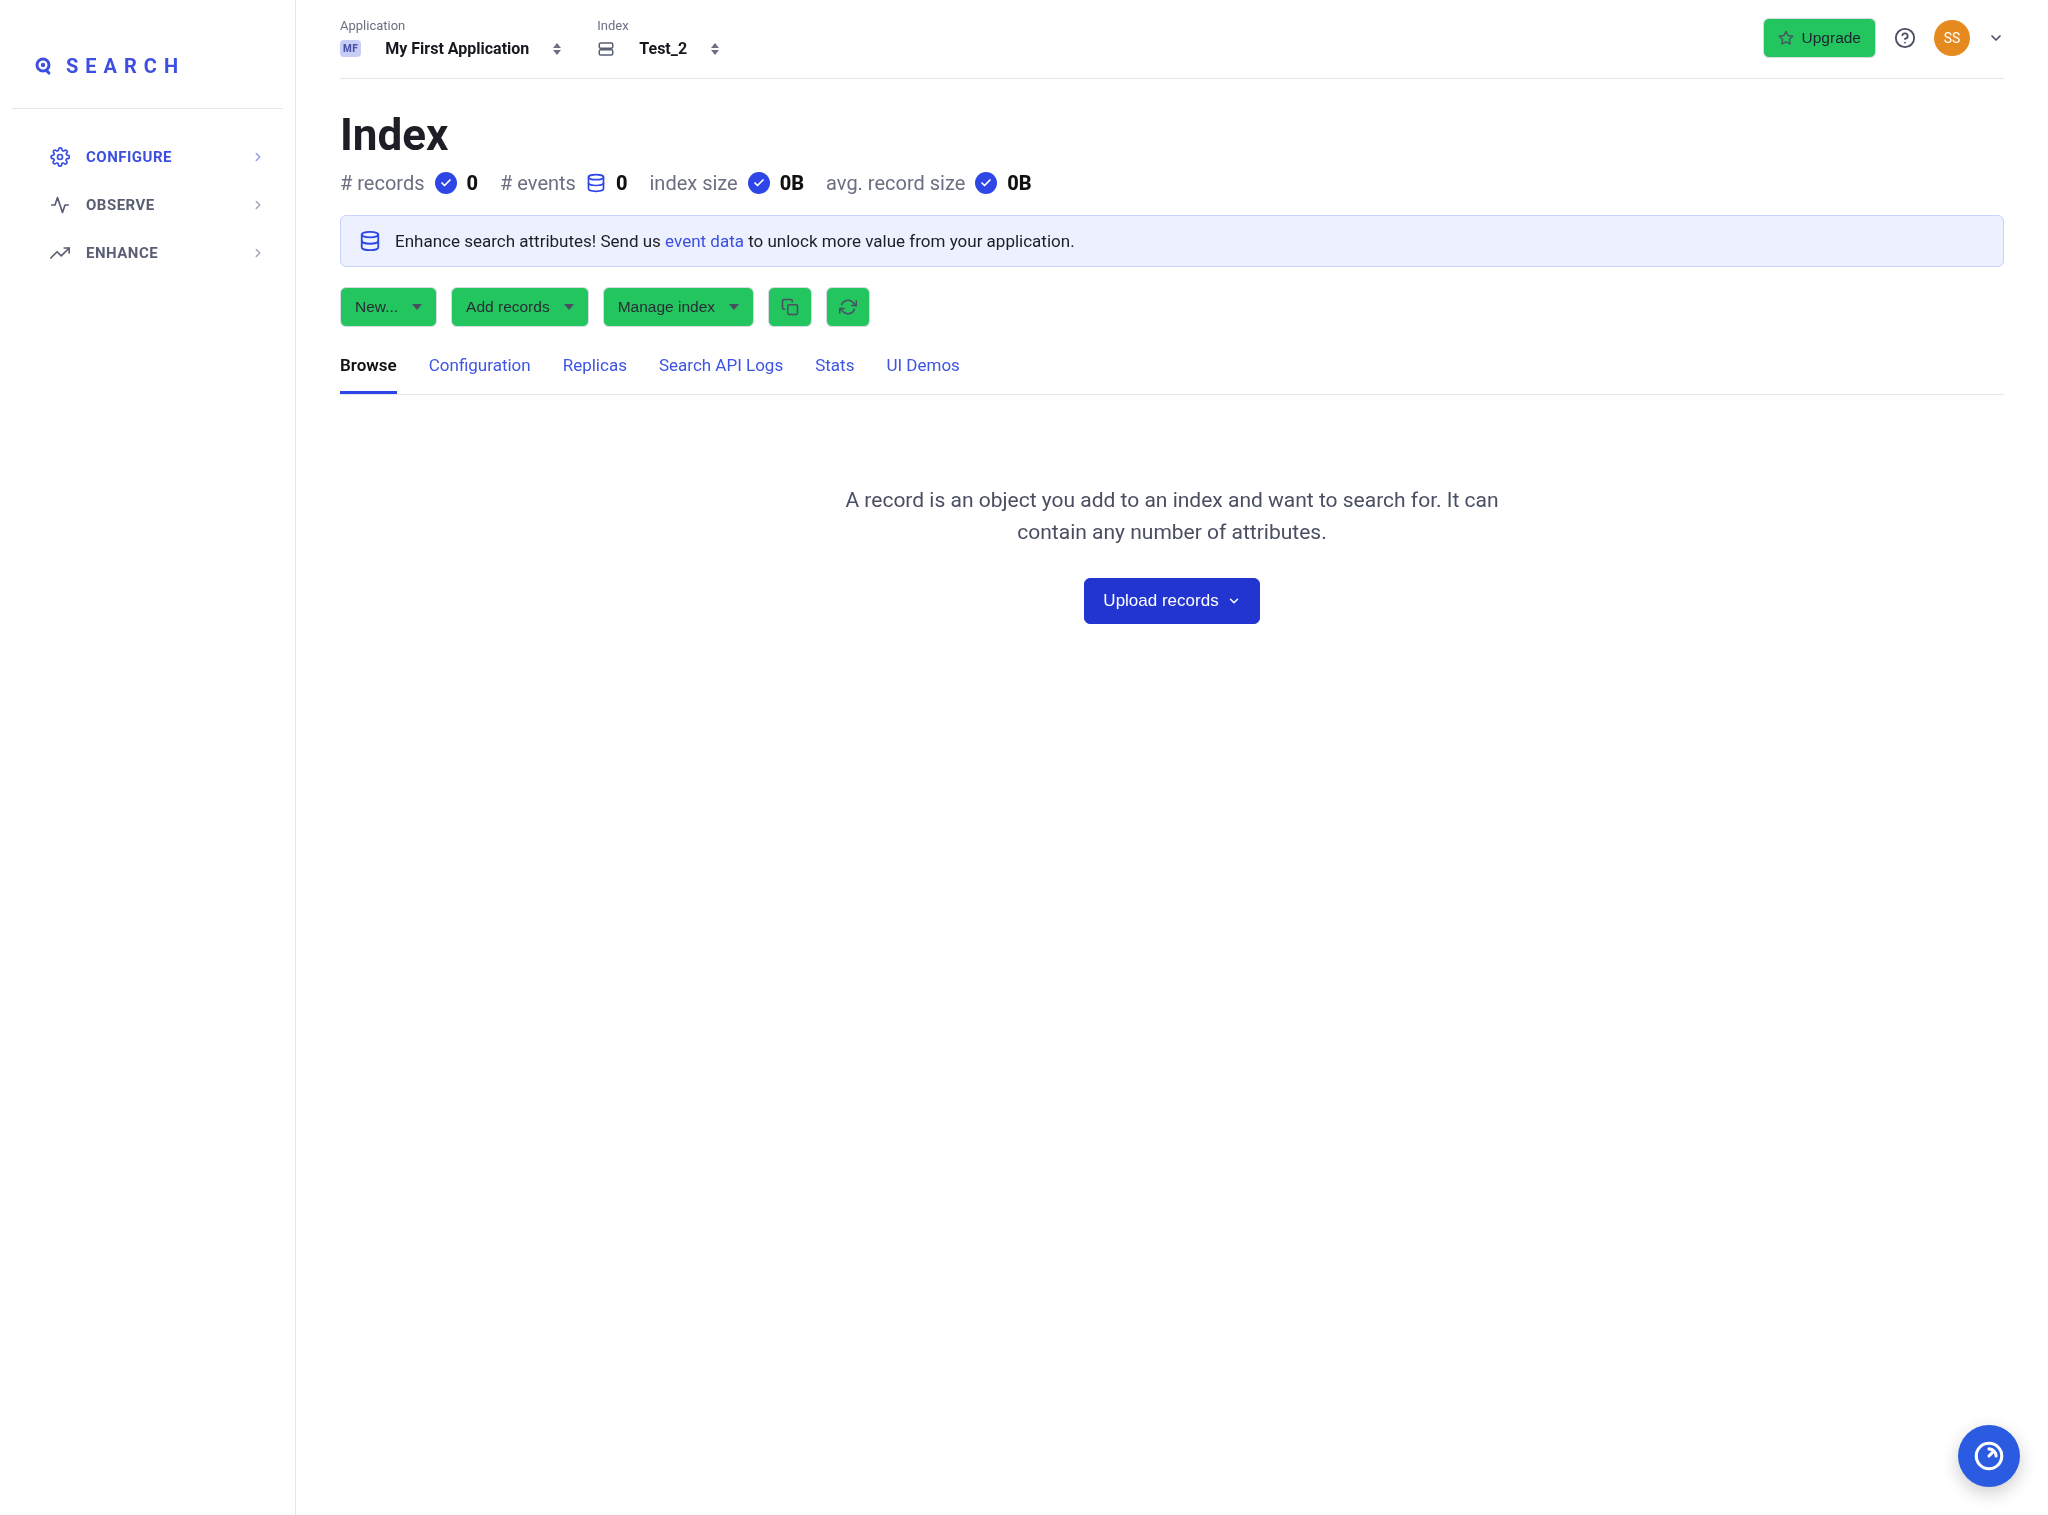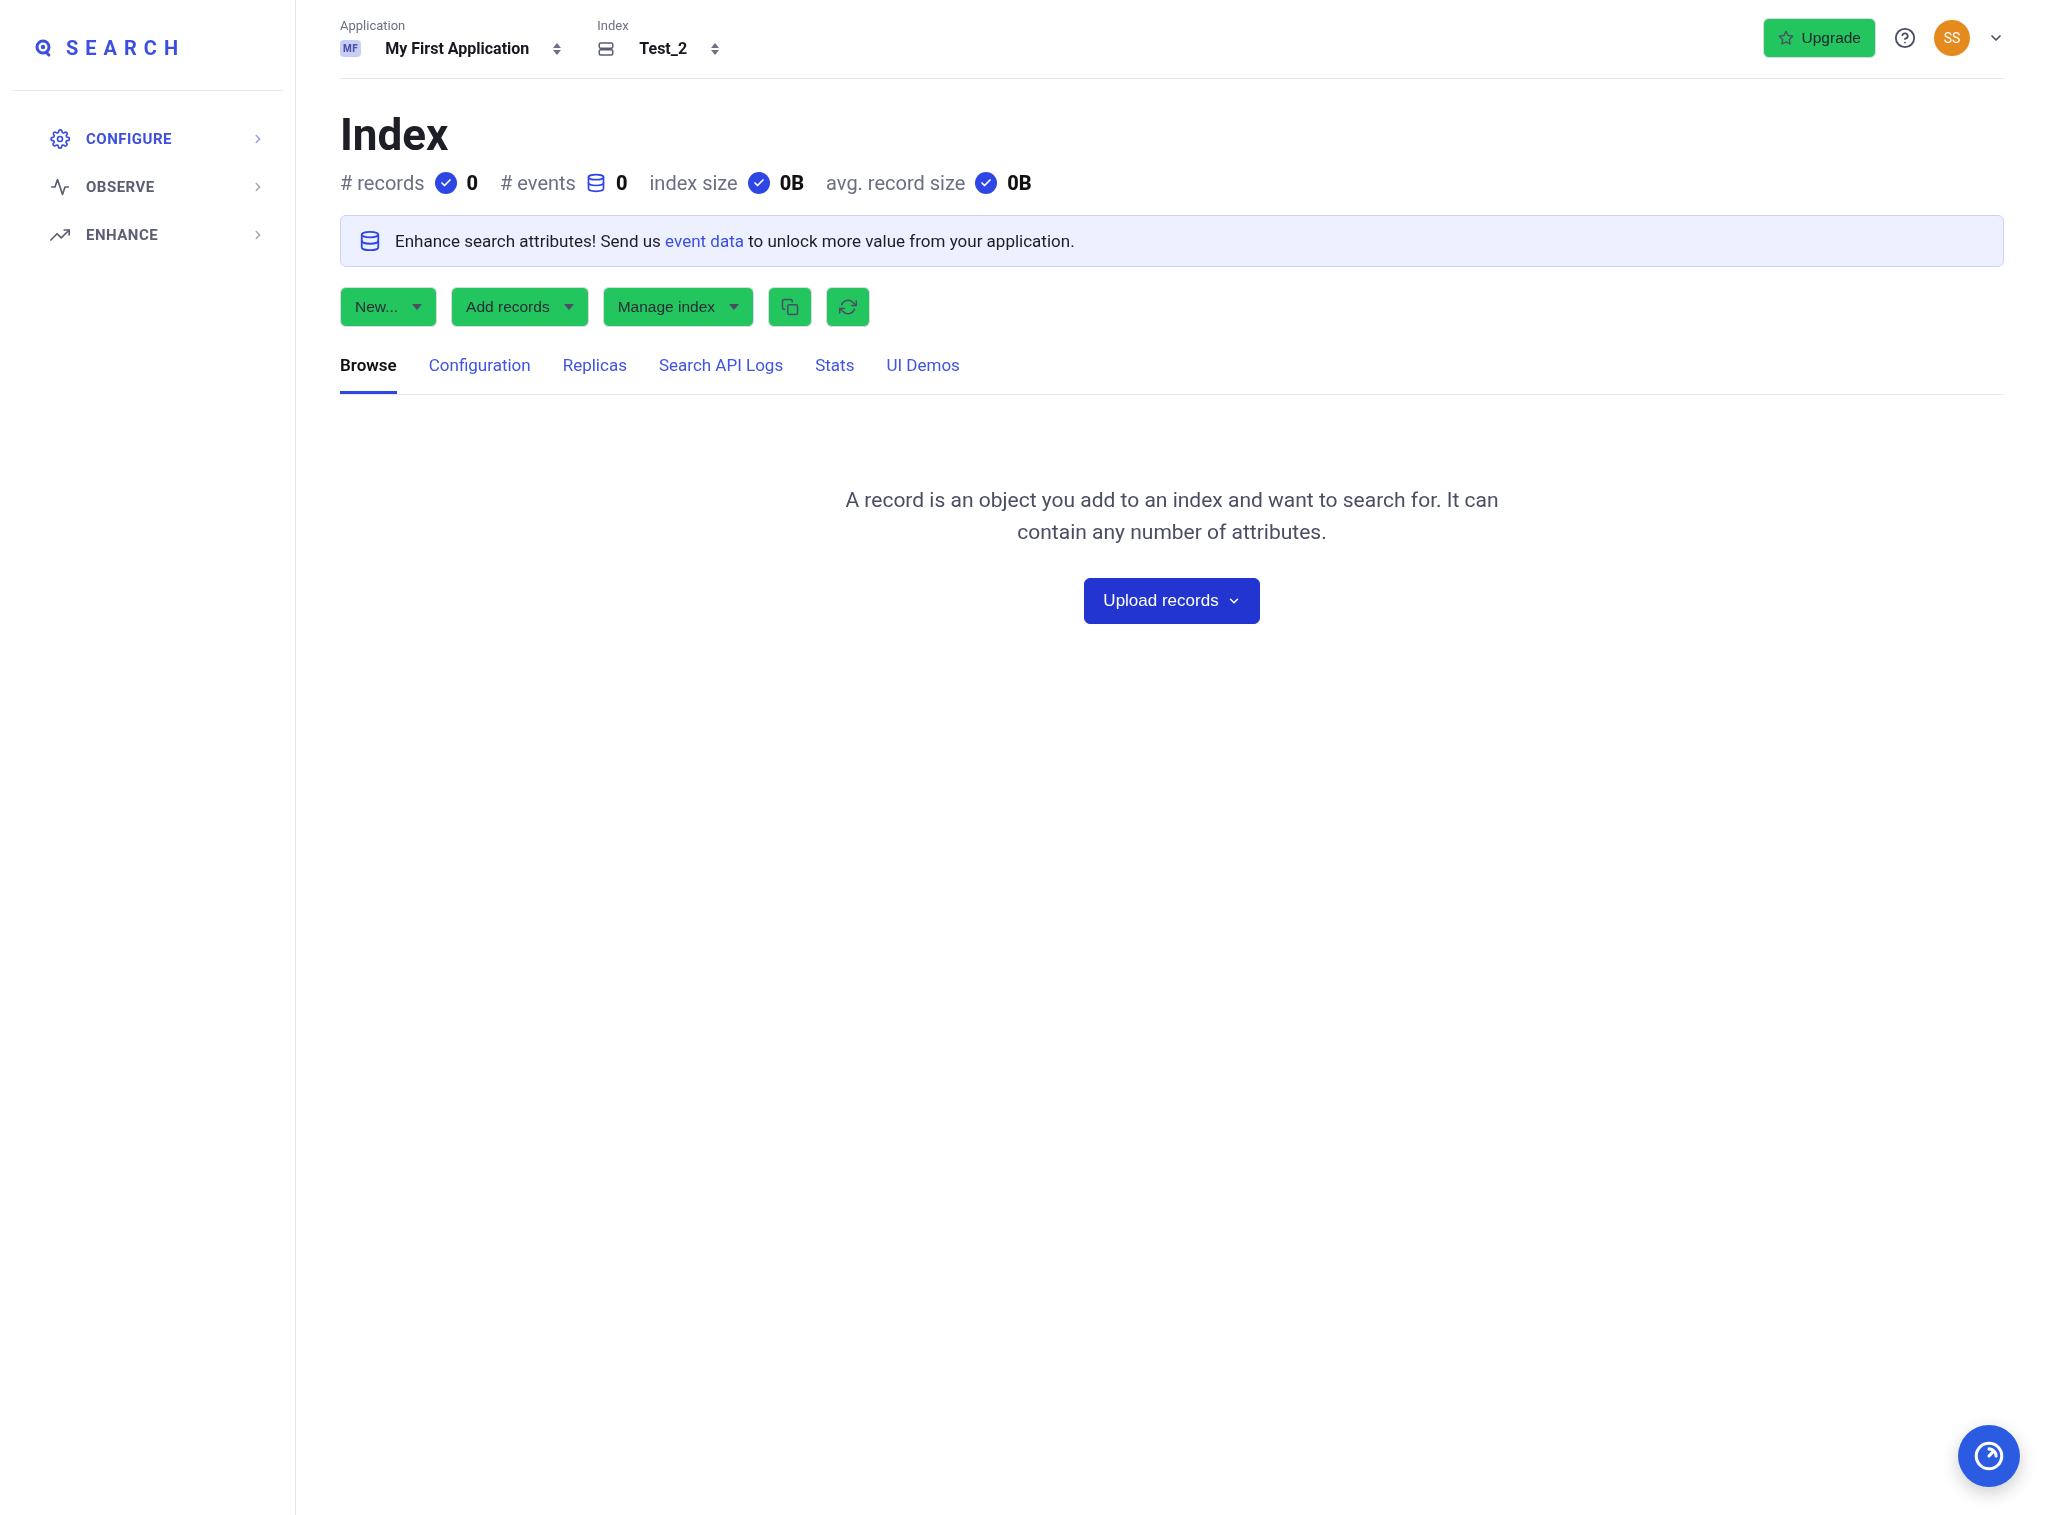--- a/index.html
+++ b/index.html
@@ -28,20 +28,21 @@
   
   .sidebar{
     width:var(--sidebar-w);
     border-right:1px solid var(--border);
     padding:30px 0 0;
     flex:0 0 auto;
   }
   .brand{
     display:flex;align-items:center;gap:12px;
     padding:6px 34px 24px;
+    margin-top:18px;
   }
   .brand svg{display:block}
   .brand-text{
     color:var(--blue);
     font-weight:700;
     letter-spacing:7px;
     font-size:20px;
   }
   .brand-divider{
     height:1px;background:var(--border);margin:6px 12px 24px 12px;

